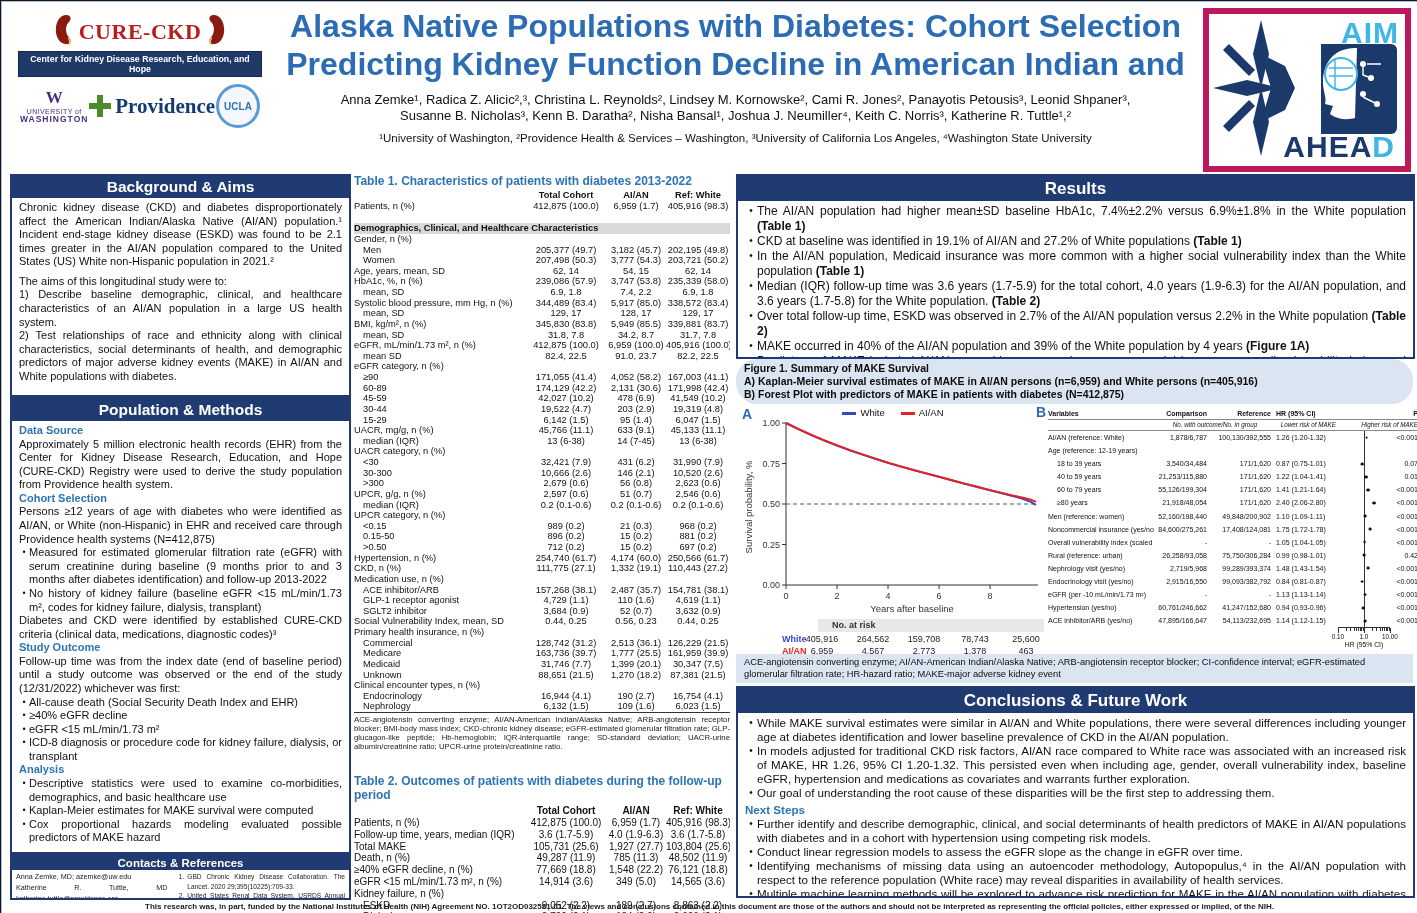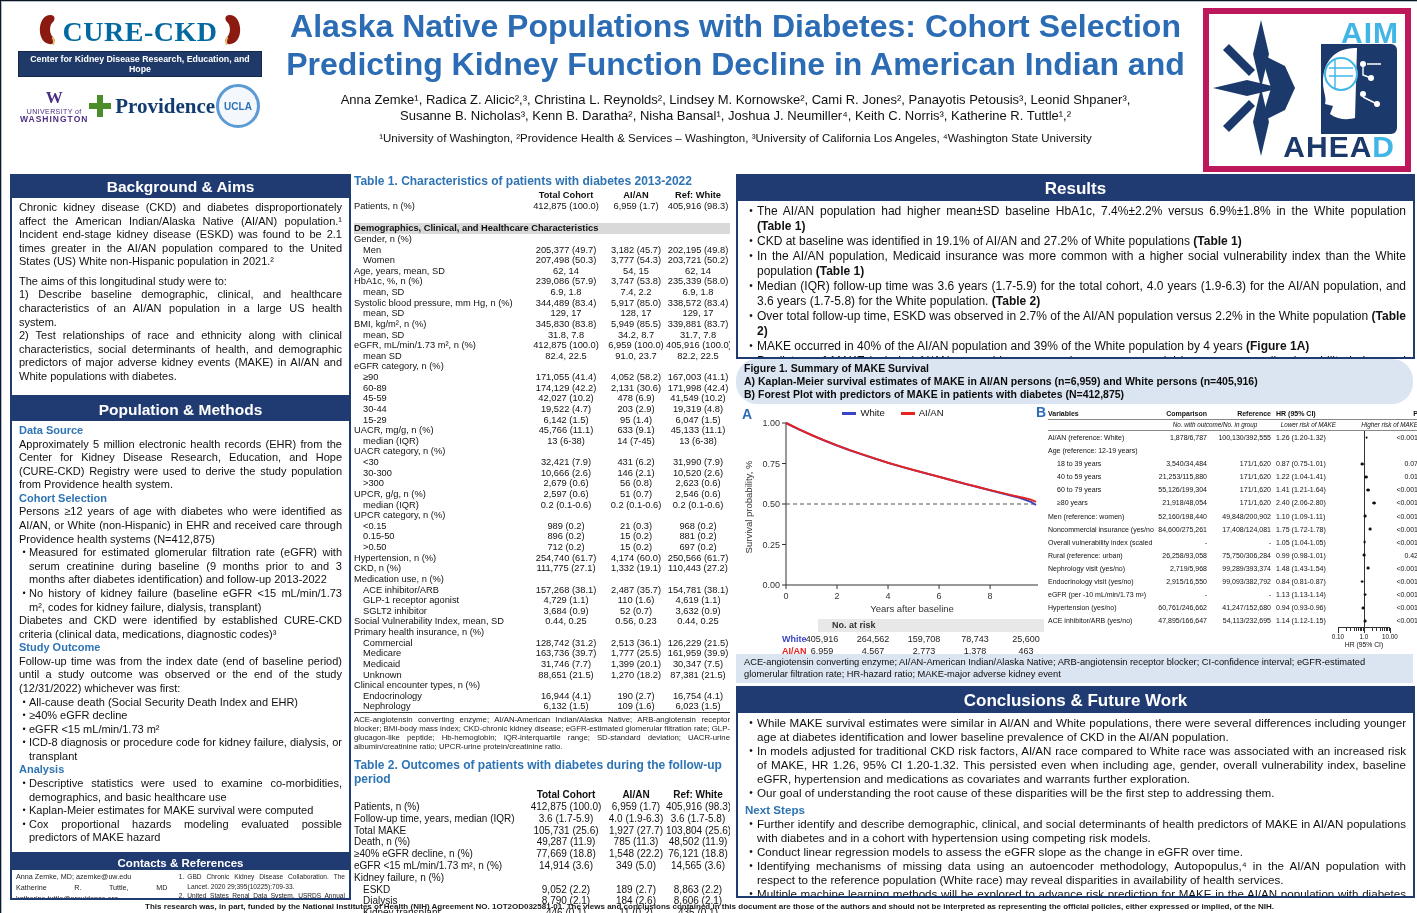--- a/index.html
+++ b/index.html
@@ -2,21 +2,21 @@
 <html><head>
 <meta charset="utf-8">
 <style>
   html,body{margin:0;padding:0;background:#151515;}
   .poster{position:relative;width:1415px;height:911px;margin:1px;background:#fff;
     font-family:"Liberation Sans",sans-serif;color:#111;overflow:hidden;border:1px solid #a8c0dc;}
   
   .hdr{position:absolute;left:0;top:0;right:0;height:168px;}
   .logo-cure{position:absolute;left:16px;top:12px;width:244px;}
   .cure-row{display:flex;align-items:center;justify-content:center;gap:4px;}
-  .cure-word{font-family:"Liberation Serif",serif;font-weight:bold;font-size:28px;color:#0369a1;letter-spacing:.5px;}
+  .cure-word{font-family:"Liberation Serif",serif;font-weight:bold;font-size:22px;color:#b91c1c;letter-spacing:.5px;}
   .cure-banner{margin-top:1px;background:#1f3a68;color:#fff;font-weight:bold;font-size:8.8px;
     text-align:center;padding:2px 1px;border:1px solid #14284a;}
   .affil-logos{display:flex;align-items:center;justify-content:space-between;margin-top:7px;padding:0 2px;}
   .uw{display:flex;flex-direction:column;align-items:center;color:#4b2e83;line-height:1;}
   .uw .w{font-weight:bold;font-size:17px;font-family:"Liberation Serif",serif;}
   .uw .t1{font-size:7px;letter-spacing:.4px;margin-top:2px;}
   .uw .t2{font-size:8.5px;font-weight:bold;letter-spacing:1px;}
   .prov{display:flex;align-items:center;gap:4px;}
   .prov-cross{position:relative;width:22px;height:22px;}
   .prov-cross i{position:absolute;background:#4c8c2b;}
@@ -573,21 +573,21 @@
           <div class="tc tv">16,754 (4.1)</div>
         </div>
         <div class="trow">
           <div class="tc ind">Nephrology</div>
           <div class="tc tv">6,132 (1.5)</div>
           <div class="tc tv">109 (1.6)</div>
           <div class="tc tv">6,023 (1.5)</div>
         </div>
       </div>
     <div class="footnote" style="margin-top:2px;">ACE-angiotensin converting enzyme; AI/AN-American Indian/Alaska Native; ARB-angiotensin receptor blocker; BMI-body mass index; CKD-chronic kidney disease; eGFR-estimated glomerular filtration rate; GLP-glucagon-like peptide; Hb-hemoglobin; IQR-interquartile range; SD-standard deviation; UACR-urine albumin/creatinine ratio; UPCR-urine protein/creatinine ratio.</div>
-    <div class="tbl-title" style="margin-top:7px;">Table 2. Outcomes of patients with diabetes during the follow-up period</div>
+    <div class="tbl-title" style="margin-top:23px;">Table 2. Outcomes of patients with diabetes during the follow-up period</div>
     <div id="table2" class="t" style="margin-top:3px;">
         <div class="trow thead">
           <div class="tc"></div>
           <div class="tc tv">Total Cohort</div>
           <div class="tc tv">AI/AN</div>
           <div class="tc tv">Ref: White</div>
         </div>
         <div class="trow">
           <div class="tc">Patients, n (%)</div>
           <div class="tc tv">412,875 (100.0)</div>

